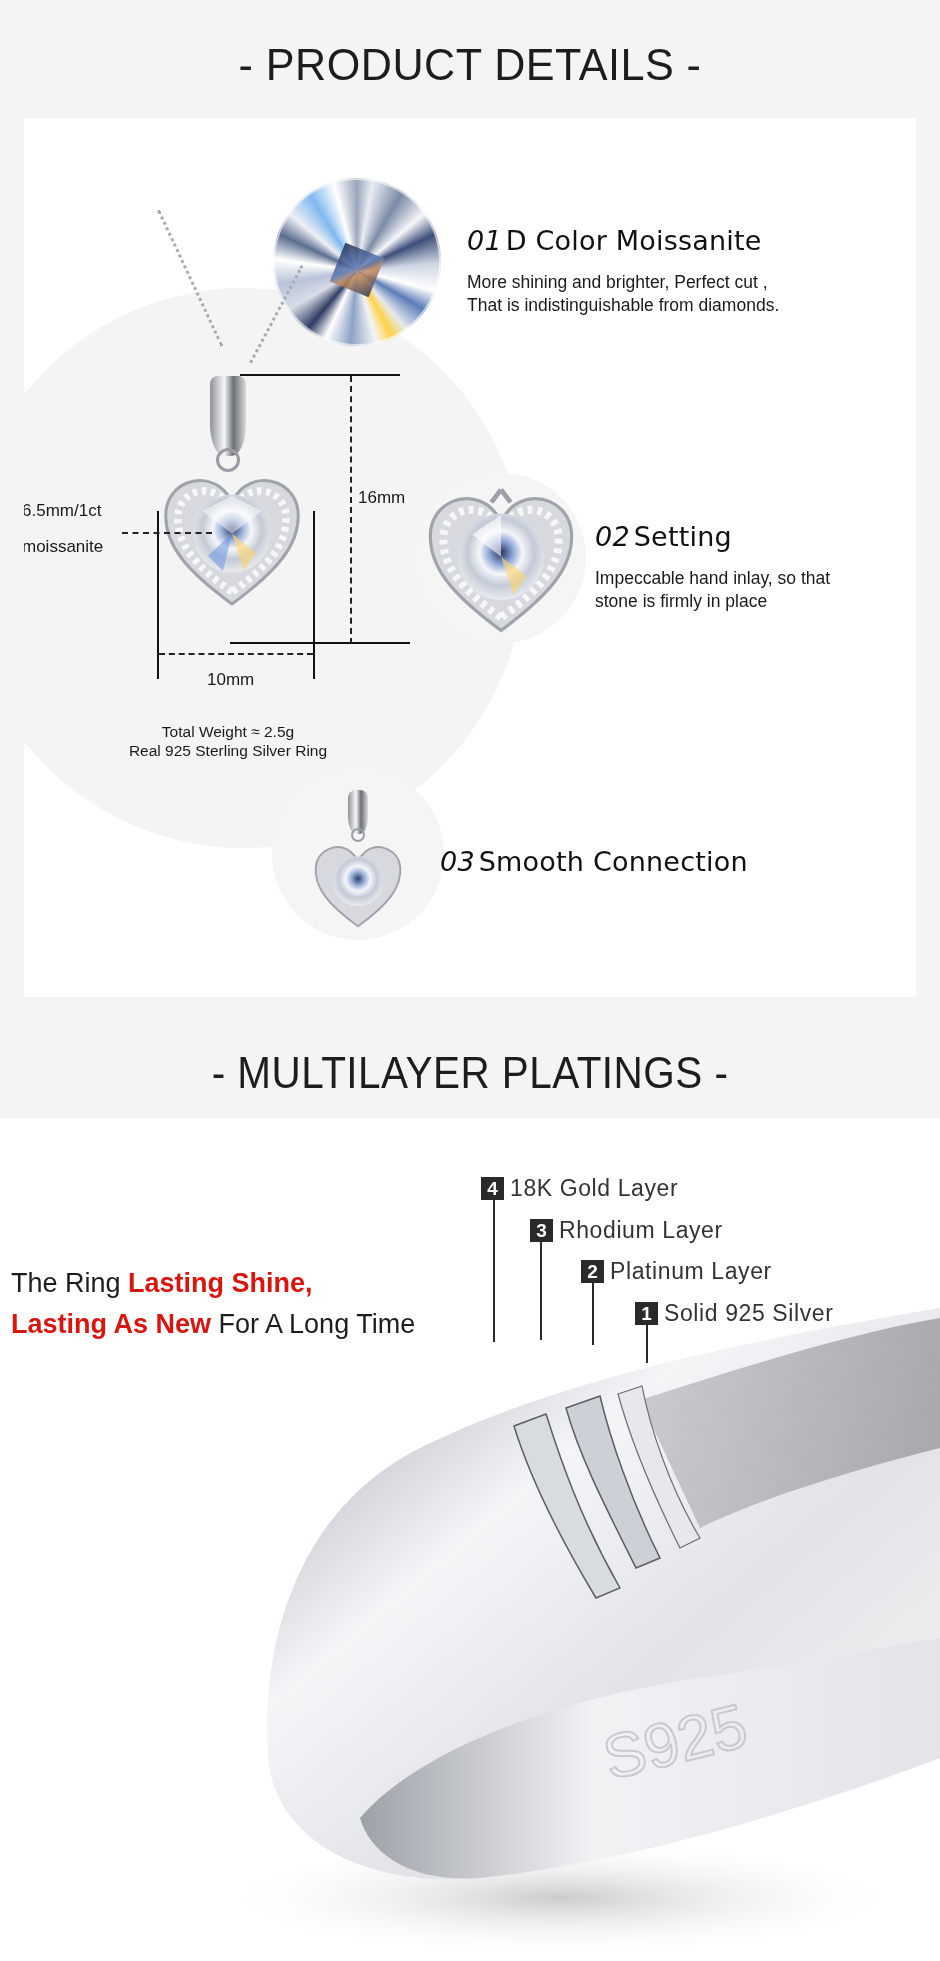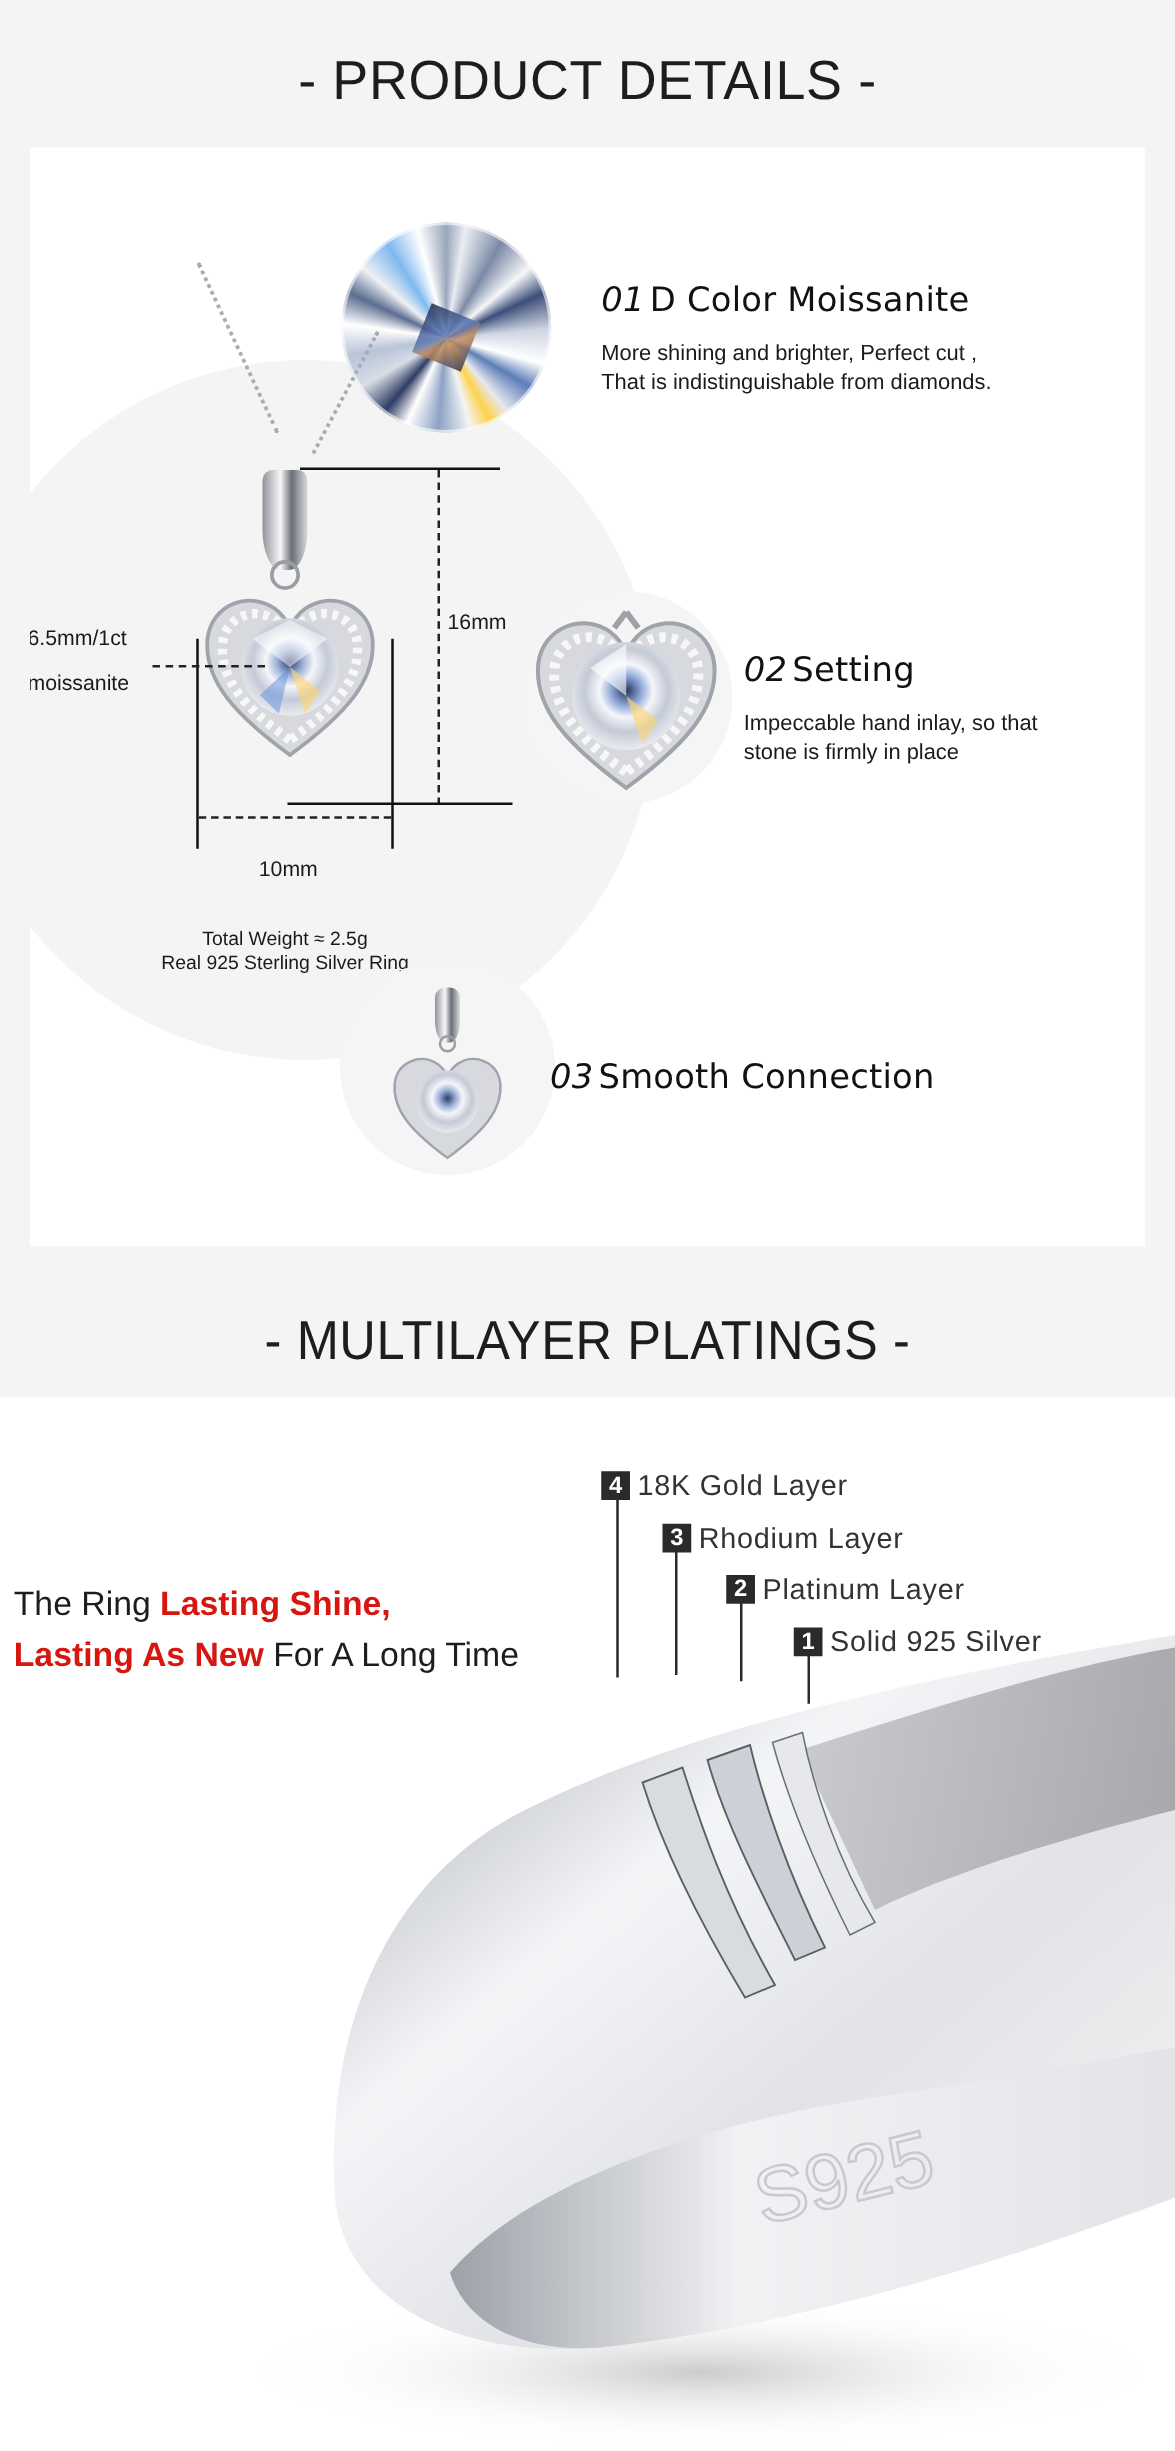--- a/index.html
+++ b/index.html
@@ -99,27 +99,27 @@
     </div>
 
     <div class="mline" style="left:216px;top:256px;width:160px;height:2px;"></div>
     <div class="dline-v" style="left:326px;top:258px;height:268px;"></div>
     <div class="mline" style="left:206px;top:524px;width:180px;height:2px;"></div>
     <span class="mtext" style="left:334px;top:370px;">16mm</span>
 
     <div class="mline" style="left:133px;top:393px;width:2px;height:168px;"></div>
     <div class="mline" style="left:289px;top:393px;width:2px;height:168px;"></div>
     <div class="dline-h" style="left:135px;top:535px;width:154px;"></div>
-    <span class="mtext" style="left:183px;top:568px;">10mm</span>
+    <span class="mtext" style="left:183px;top:552px;">10mm</span>
 
     <div class="dline-h" style="left:98px;top:414px;width:90px;"></div>
     <span class="mtext" style="left:-2px;top:383px;">6.5mm/1ct</span>
     <span class="mtext" style="left:-2px;top:419px;">moissanite</span>
 
-    <div class="note" style="top:604px;left:44px;margin-top:20px;">
+    <div class="note" style="top:604px;left:44px;">
       <div>Total Weight ≈ 2.5g</div>
       <div>Real 925 Sterling Silver Ring</div>
     </div>
 
     <div class="circ-bg" style="left:392px;top:355px;width:170px;height:170px;"></div>
     <div class="heart" style="left:397px;top:362px;width:160px;height:160px;">
       <svg viewBox="0 0 100 100">
         <defs>
           <radialGradient id="hg2" cx="50%" cy="45%" r="55%">
             <stop offset="0%" stop-color="#25345e"></stop>
@@ -143,21 +143,21 @@
       <div class="bail" style="left:76px;top:22px;width:20px;height:44px;"></div>
       <div class="jump" style="left:79px;top:60px;width:14px;height:14px;border-width:2px;"></div>
       <div class="heart" style="left:36px;top:70px;width:100px;height:96px;">
         <svg viewBox="0 0 100 100">
           <path d="M50 92 C 20 70, 4 52, 6 30 C 8 12, 28 4, 42 14 C 46 17, 48 20, 50 24 C 52 20, 54 17, 58 14 C 72 4, 92 12, 94 30 C 96 52, 80 70, 50 92 Z" fill="#d7d9de" stroke="#9fa3aa" stroke-width="2"></path>
           <circle cx="50" cy="45" r="26" fill="url(#hg1)"></circle>
         </svg>
       </div>
     </div>
 
-    <div class="feat" style="left:457px;top:107px;">
+    <div class="feat" style="left:443px;top:107px;">
       <div class="feat-title">
         <span class="num">01</span><span>D Color Moissanite</span>
       </div>
       <div class="feat-desc">
         <div>More shining and brighter, Perfect cut ,</div>
         <div>That is indistinguishable from diamonds.</div>
       </div>
     </div>
 
     <div class="feat" style="left:571px;top:403px;">

